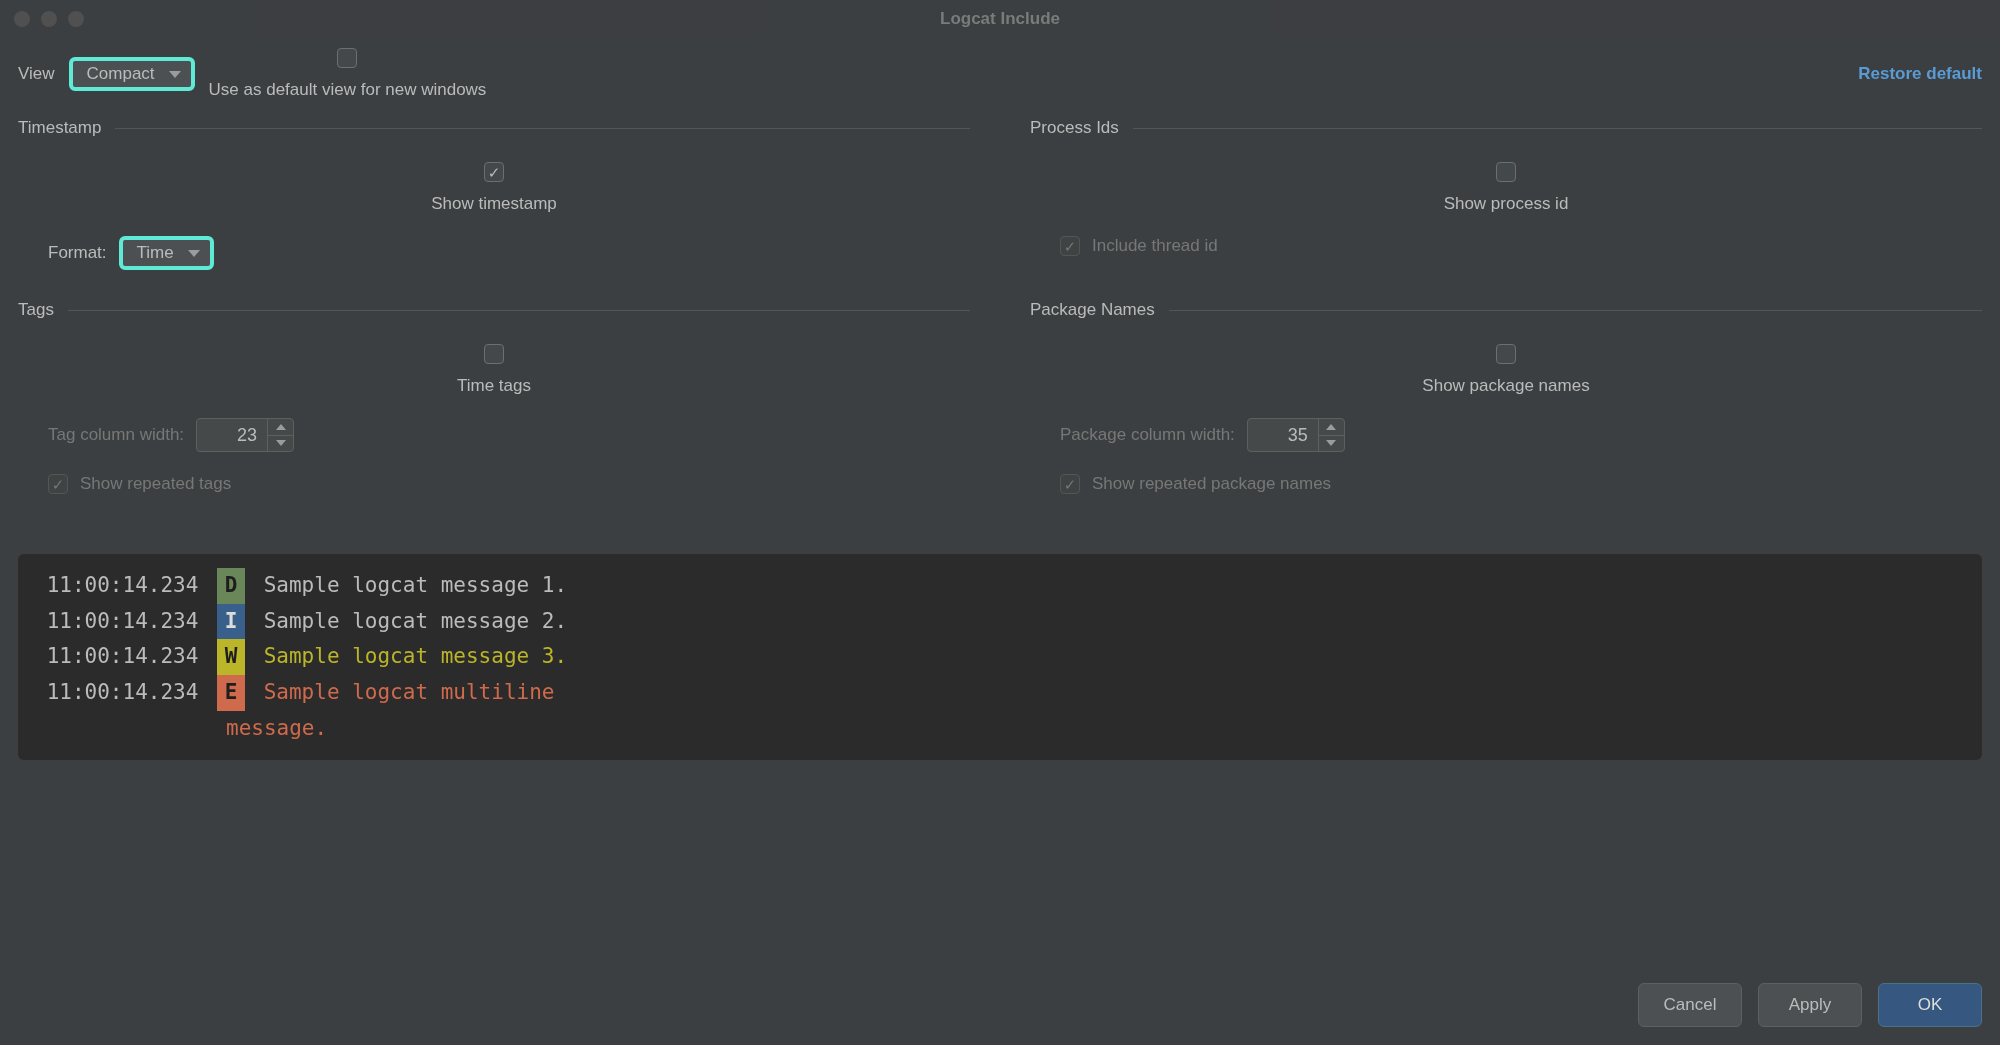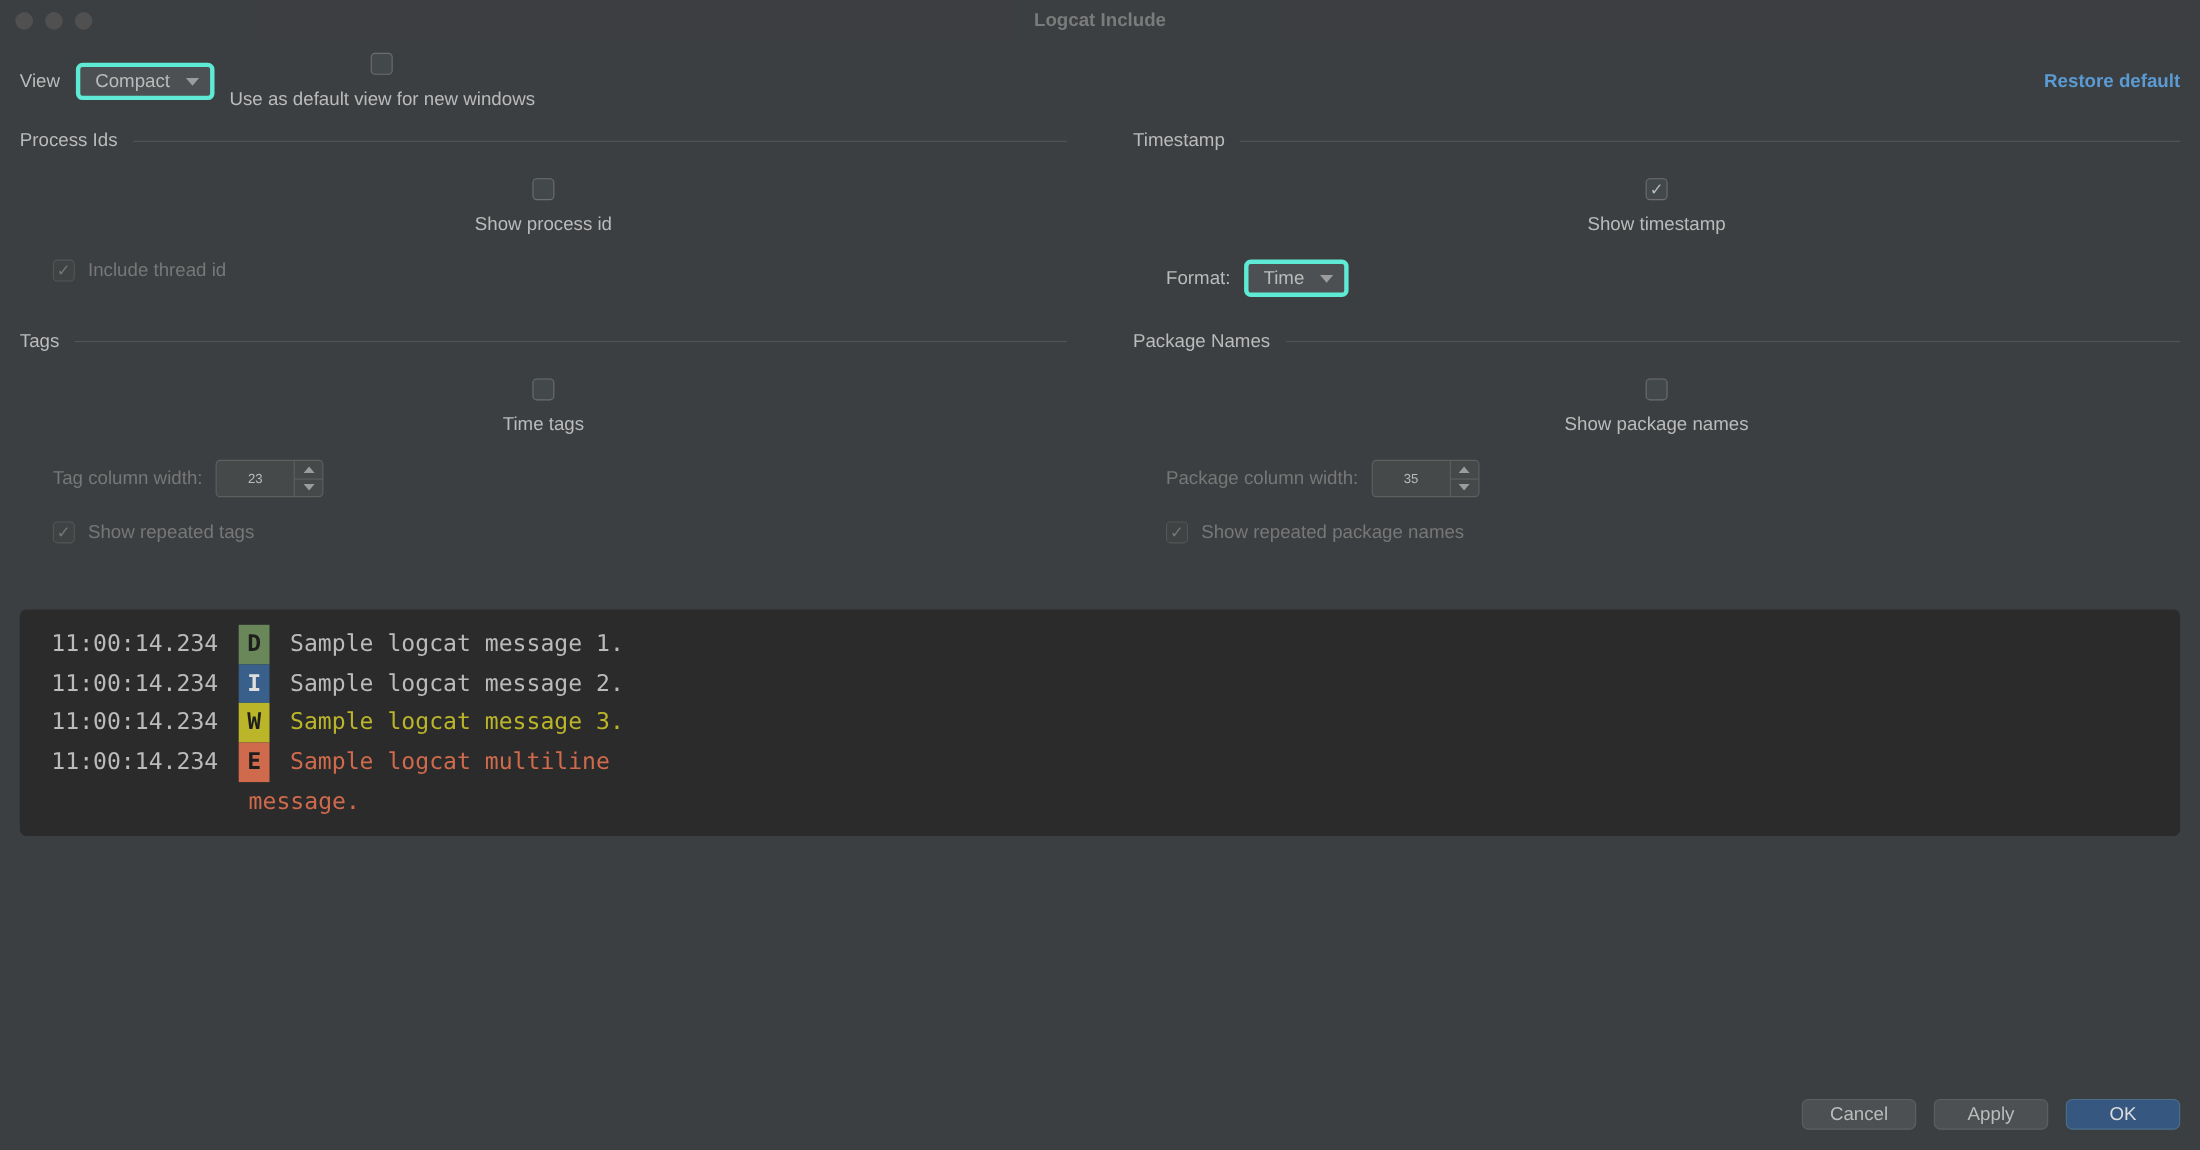--- a/index.html
+++ b/index.html
@@ -134,23 +134,23 @@
     border: 1px solid #5e6060;
     border-radius: 4px;
     height: 34px;
     background: #45494a;
   }
   .spinner input {
     width: 70px;
     background: transparent;
     border: none;
     color: #bbbbbb;
-    text-align: center;
+    text-align: right;
     padding: 0 10px;
-    font-size: 12px;
+    font-size: 18px;
     outline: none;
   }
   .spinner .btns {
     width: 26px;
     border-left: 1px solid #5e6060;
     display: flex;
     flex-direction: column;
   }
   .spinner .sb {
     flex: 1;
@@ -194,21 +194,21 @@
   .footer {
     position: absolute;
     bottom: 0; left: 0; right: 0;
     padding: 18px;
     display: flex;
     justify-content: flex-end;
     gap: 16px;
   }
   .btn {
     min-width: 104px;
-    height: 28px;
+    height: 44px;
     border-radius: 6px;
     border: 1px solid #5e6060;
     background: #4c5052;
     color: #bbbbbb;
     display: inline-flex;
     align-items: center;
     justify-content: center;
     cursor: pointer;
   }
   .btn.primary {
@@ -240,48 +240,48 @@
     <div class="checkbox"></div>
     <span>Use as default view for new windows</span>
   </div>
   <span class="link">Restore default</span>
 </div>
 
 <div class="sections">
 
   <div class="section">
     <div class="section-header">
-      <span>Process Ids</span>
-      <div class="rule"></div>
-    </div>
-    <div class="check-row">
-      <div class="checkbox"></div>
-      <span>Show process id</span>
-    </div>
-    <div class="indent row">
-      <div class="checkbox checked disabled"></div>
-      <span class="disabled-text">Include thread id</span>
-    </div>
-  </div>
-
-  <div class="section">
-    <div class="section-header">
       <span>Timestamp</span>
       <div class="rule"></div>
     </div>
     <div class="check-row">
       <div class="checkbox checked"></div>
       <span>Show timestamp</span>
     </div>
     <div class="indent row">
       <span>Format:</span>
       <div class="select">
         <span>Time</span>
         <span class="caret"></span>
       </div>
+    </div>
+  </div>
+
+  <div class="section">
+    <div class="section-header">
+      <span>Process Ids</span>
+      <div class="rule"></div>
+    </div>
+    <div class="check-row">
+      <div class="checkbox"></div>
+      <span>Show process id</span>
+    </div>
+    <div class="indent row">
+      <div class="checkbox checked disabled"></div>
+      <span class="disabled-text">Include thread id</span>
     </div>
   </div>
 
   <div class="section">
     <div class="section-header">
       <span>Tags</span>
       <div class="rule"></div>
     </div>
     <div class="check-row">
       <div class="checkbox"></div>

